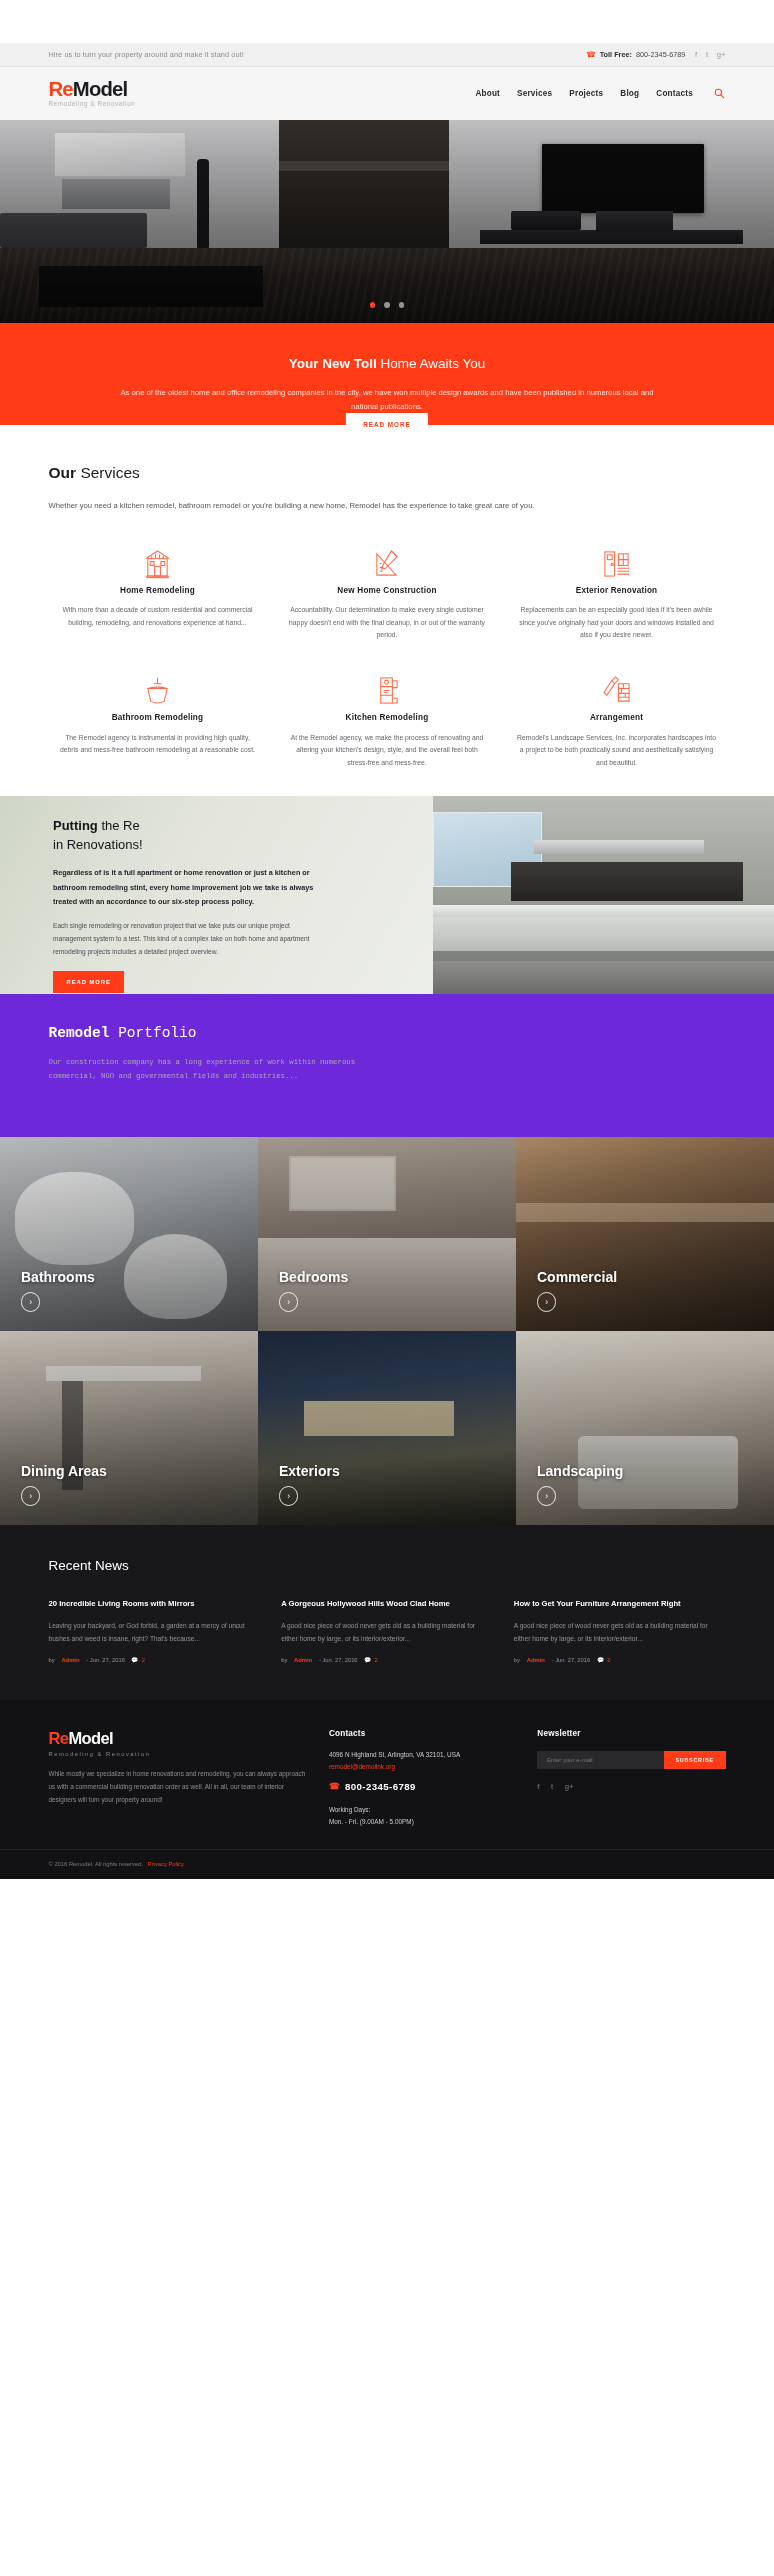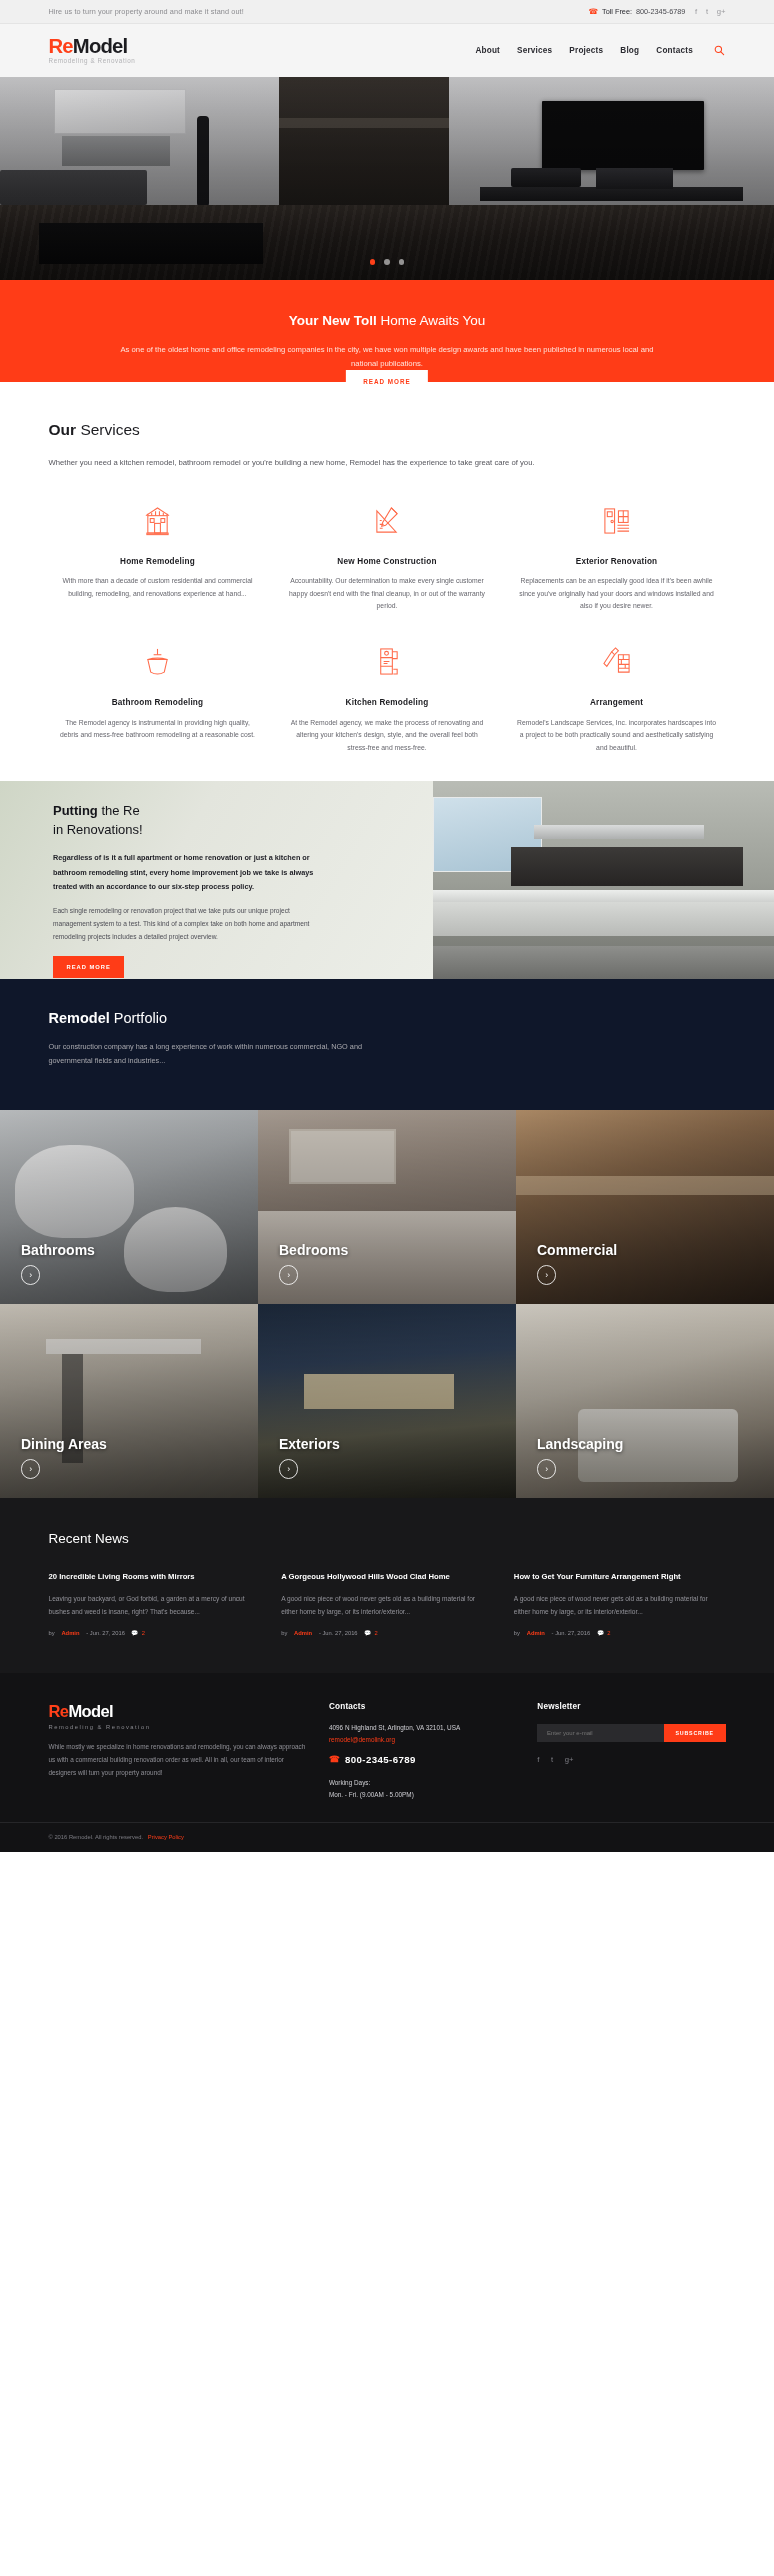--- a/index.html
+++ b/index.html
@@ -12,27 +12,28 @@
   }
   .container { width: 677px; margin: 0 auto; }
 
   
   .topbar {
     background: #f0f0f0;
     height: 24px;
     display: flex;
     align-items: center;
     border-bottom: 1px solid #e4e4e4;
+    margin-top: 43px;
   }
   .topbar .container { display: flex; align-items: center; justify-content: space-between; }
   .topbar-slogan { font-size: 7.3px; color: #8c8c90; letter-spacing: 0.1px; }
   .topbar-right { display: flex; align-items: center; gap: 9.7px; }
   .toll { display: flex; align-items: center; gap: 3.9px; font-size: 7.3px; color: #4a4a50; }
   .toll .ph { color: #ff4019; font-size: 7.7px; line-height: 1; }
-  .toll b { color: #2b2b31; font-weight: normal; }
+  .toll b { color: #2b2b31; font-weight: bold; }
   .soc { display: flex; gap: 8.7px; align-items: center; }
   .soc span { font-size: 7.7px; color: #9a9a9e; line-height: 1; }
 
   
   .header {
     background: #f5f5f5;
     height: 53px;
     display: flex;
     align-items: center;
   }
@@ -217,21 +218,21 @@
     margin-top: 31px;
     display: grid;
     grid-template-columns: repeat(3, 1fr);
     row-gap: 29px;
     column-gap: 11.6px;
   }
   .svc { text-align: center; padding: 0 7.7px; }
   .svc-icon { height: 35px; display: flex; align-items: flex-end; justify-content: center; }
   .svc-icon svg { display: block; }
   .svc-name {
-    margin-top: 21px;
+    margin-top: 7px;
     font-size: 8.2px;
     font-weight: bold;
     color: #1c1c20;
     letter-spacing: 0.2px;
   }
   .svc-desc {
     margin-top: 9.7px;
     font-size: 6.8px;
     line-height: 1.85;
     color: #66666d;
@@ -301,21 +302,21 @@
     color: #fff;
     font-size: 5.8px;
     font-weight: bold;
     letter-spacing: 1px;
     padding: 7.7px 13.5px;
     border: none;
     cursor: pointer;
   }
 
   
-  .portfolio { background: #0f172a; color: #fff; padding: 31px 0 20px; }
+  .portfolio { background: #6d28d9; color: #fff; padding: 31px 0 32px; font-family: Liberation Mono, monospace; }
   .pf-title { font-size: 14.5px; font-weight: 300; }
   .pf-title b { font-weight: bold; }
   .pf-lead {
     margin-top: 13.5px;
     font-size: 7.3px;
     line-height: 2.0;
     color: #a9a9ae;
     max-width: 319px;
   }
   .pf-grid { display: grid; grid-template-columns: repeat(3, 1fr); }

